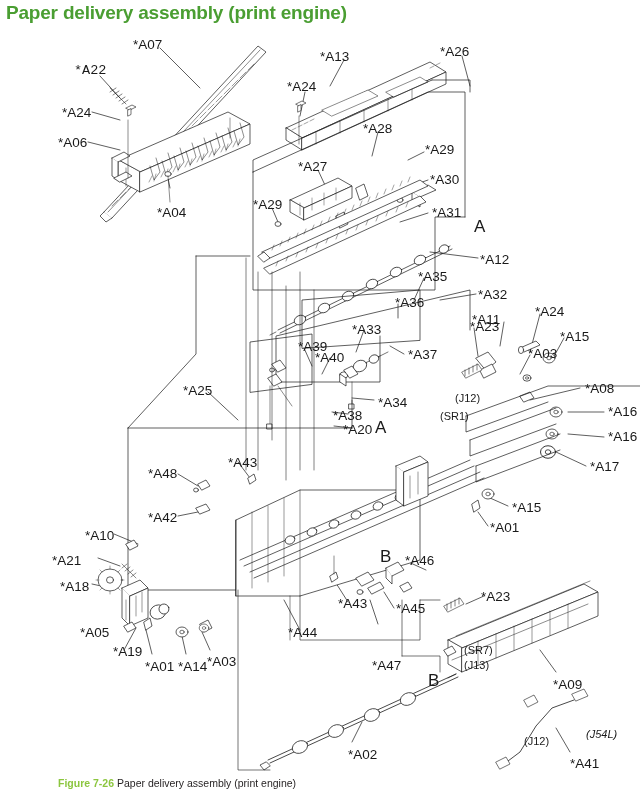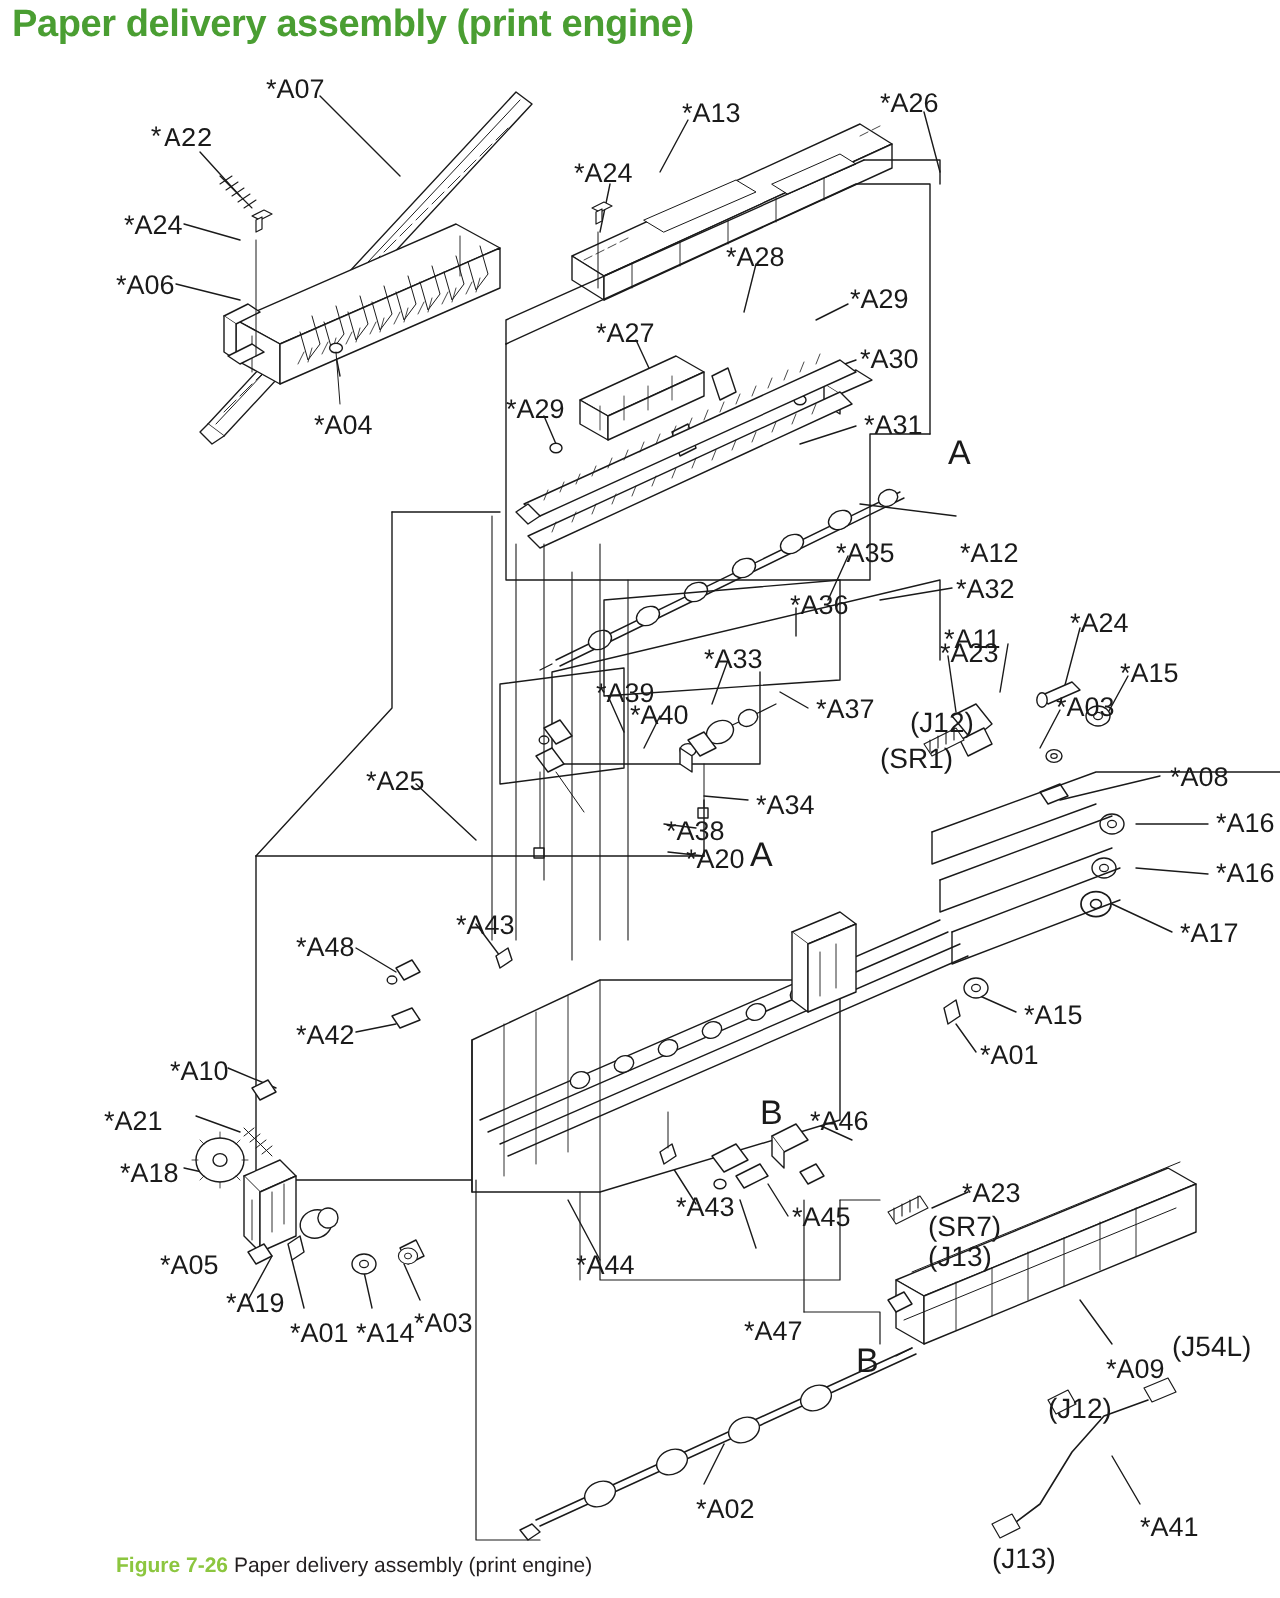--- a/index.html
+++ b/index.html
@@ -57,25 +57,26 @@
   .lbl {
     position: absolute;
     font-size: 13.5px;
     color: #1a1a1a;
     white-space: nowrap;
     font-family: "Liberation Sans", sans-serif;
     line-height: 1;
   }
   .lbl-paren {
     position: absolute;
-    font-size: 14px;
+    font-size: 11px;
     color: #1a1a1a;
     white-space: nowrap;
     font-family: "Liberation Sans", sans-serif;
     line-height: 1;
+    margin-top: 39px;
   }
   .lbl-letter {
     position: absolute;
     font-size: 17px;
     color: #1a1a1a;
     white-space: nowrap;
     font-family: "Liberation Sans", sans-serif;
     line-height: 1;
   }
 </style>
@@ -511,35 +512,35 @@
 
     </g>
   </svg>
 
   <div id="figure-caption">
     <span class="fig-num">Figure 7-26</span><span class="fig-text">  Paper delivery assembly (print engine)</span>
   </div>
 
   <div id="callout-layer">
       <div class="lbl" style="left: 133px; top: 38px;">*A07</div>
-      <div class="lbl" style="left: 320px; top: 50px; margin-left: 21px;">*A13</div>
+      <div class="lbl" style="left: 320px; top: 50px;">*A13</div>
       <div class="lbl" style="left: 440px; top: 45px;">*A26</div>
       <div class="lbl" style="left: 74px; top: 64px; font-family: Liberation Mono, monospace;">*A22</div>
       <div class="lbl" style="left: 287px; top: 80px;">*A24</div>
       <div class="lbl" style="left: 62px; top: 106px;">*A24</div>
       <div class="lbl" style="left: 58px; top: 136px;">*A06</div>
       <div class="lbl" style="left: 363px; top: 122px;">*A28</div>
       <div class="lbl" style="left: 425px; top: 143px;">*A29</div>
       <div class="lbl" style="left: 298px; top: 160px;">*A27</div>
       <div class="lbl" style="left: 430px; top: 173px;">*A30</div>
       <div class="lbl" style="left: 157px; top: 206px;">*A04</div>
       <div class="lbl" style="left: 253px; top: 198px;">*A29</div>
       <div class="lbl" style="left: 432px; top: 206px;">*A31</div>
       <div class="lbl-letter" style="left: 474px; top: 218px;">A</div>
-      <div class="lbl" style="left: 480px; top: 270px;">*A12</div>
+      <div class="lbl" style="left: 480px; top: 253px;">*A12</div>
       <div class="lbl" style="left: 418px; top: 270px;">*A35</div>
       <div class="lbl" style="left: 478px; top: 288px;">*A32</div>
       <div class="lbl" style="left: 395px; top: 296px;">*A36</div>
       <div class="lbl" style="left: 352px; top: 323px;">*A33</div>
       <div class="lbl" style="left: 470px; top: 320px;">*A23</div>
       <div class="lbl" style="left: 472px; top: 313px;">*A11</div>
       <div class="lbl" style="left: 535px; top: 305px;">*A24</div>
       <div class="lbl" style="left: 560px; top: 330px;">*A15</div>
       <div class="lbl" style="left: 298px; top: 340px;">*A39</div>
       <div class="lbl" style="left: 408px; top: 348px;">*A37</div>
@@ -573,20 +574,20 @@
       <div class="lbl" style="left: 288px; top: 626px;">*A44</div>
       <div class="lbl" style="left: 372px; top: 619px; margin-top: 40px;">*A47</div>
       <div class="lbl-paren" style="left: 464px; top: 606px;">(SR7)</div>
       <div class="lbl-paren" style="left: 464px; top: 621px;">(J13)</div>
       <div class="lbl" style="left: 113px; top: 645px;">*A19</div>
       <div class="lbl" style="left: 145px; top: 660px;">*A01</div>
       <div class="lbl" style="left: 178px; top: 660px;">*A14</div>
       <div class="lbl" style="left: 207px; top: 655px;">*A03</div>
       <div class="lbl" style="left: 553px; top: 678px;">*A09</div>
       <div class="lbl-paren" style="left: 524px; top: 697px;">(J12)</div>
-      <div class="lbl-paren" style="left: 586px; top: 666px;">(J54L)</div>
+      <div class="lbl-paren" style="left: 586px; top: 690px; font-style: italic;">(J54L)</div>
       <div class="lbl-letter" style="left: 428px; top: 672px;">B</div>
       <div class="lbl" style="left: 348px; top: 748px;">*A02</div>
       <div class="lbl" style="left: 570px; top: 757px;">*A41</div>
       <div class="lbl-paren" style="left: 496px; top: 772px;">(J13)</div>
     </div>
 
 </div>
 
 </body></html>

